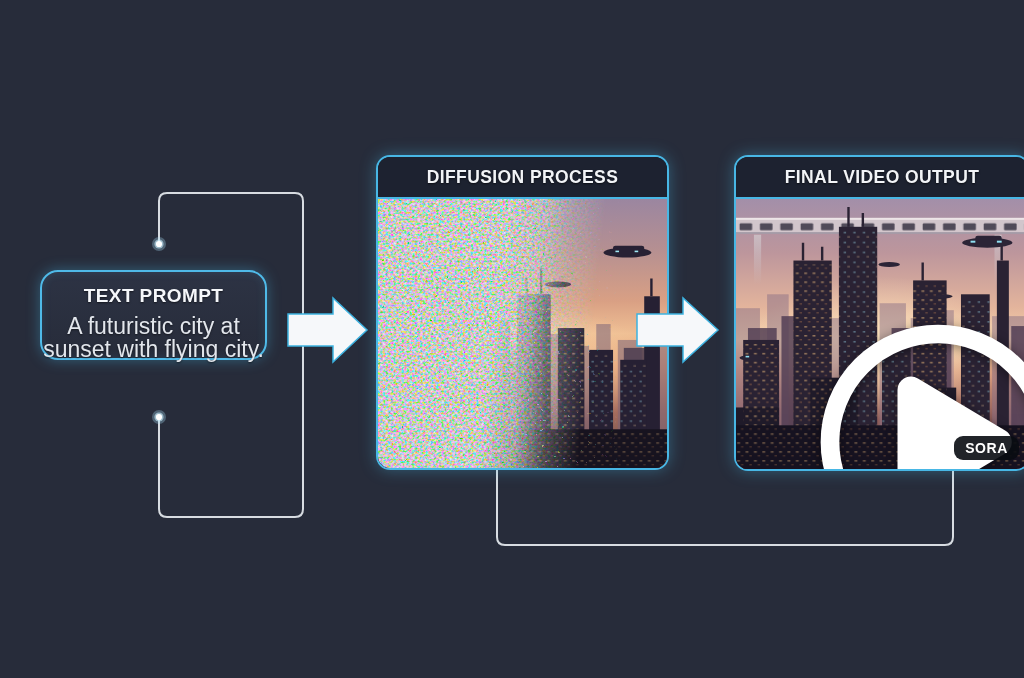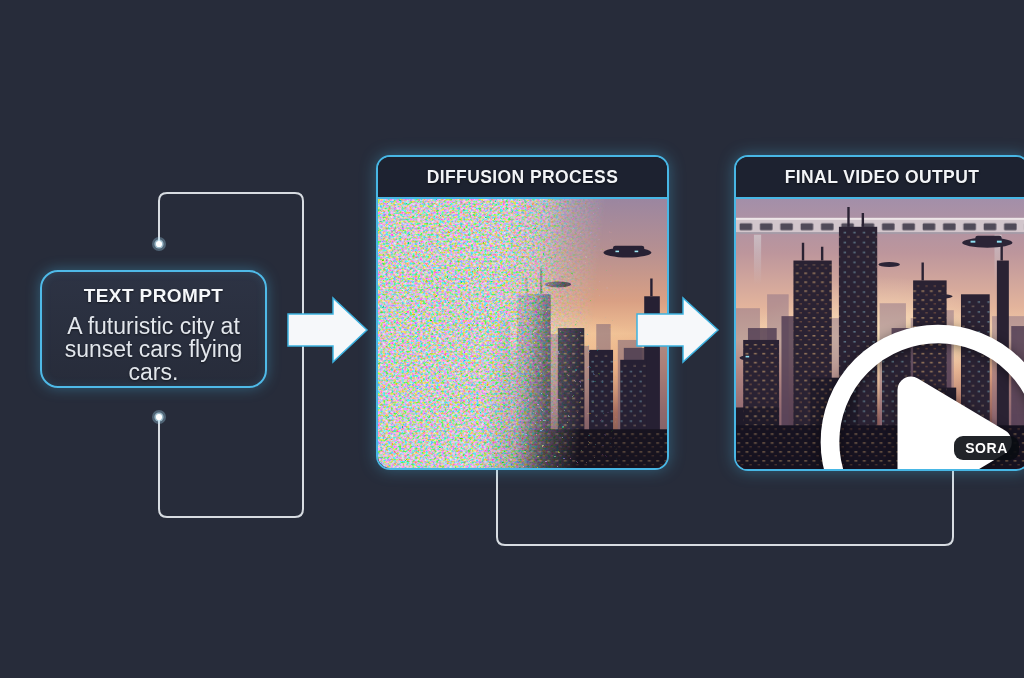--- a/index.html
+++ b/index.html
@@ -4,21 +4,21 @@
 <style>
   html,body{margin:0;padding:0;background:#272c3a;}
   .stage{
     position:relative;width:1024px;height:678px;overflow:hidden;
     background:#272c3a;
     font-family:"Liberation Sans",sans-serif;
   }
   .connectors{position:absolute;left:0;top:0;z-index:1;pointer-events:none;}
   
   .prompt-box{
-    position:absolute;left:40px;top:270px;width:227px;height:118px;
+    position:absolute;left:40px;top:270px;width:227px;height:90px;
     box-sizing:border-box;border:2.5px solid #4fbae8;border-radius:18px;
     background:linear-gradient(180deg,#2d3344 0%,#272c3a 100%);
     box-shadow:0 0 14px rgba(72,185,232,.38), inset 0 0 10px rgba(72,185,232,.14);
     z-index:2;text-align:center;
   }
   .prompt-title{
     margin-top:13px;font-size:19px;font-weight:bold;color:#f5f7fa;
     letter-spacing:.4px;text-shadow:0 1px 2px rgba(0,0,0,.55);
   }
   .prompt-body{
@@ -72,21 +72,21 @@
       <circle cx="159" cy="417" r="7" fill="#aee8ff" opacity="0.3"></circle>
       <circle cx="159" cy="417" r="4.6" fill="#cdf2ff" opacity="0.6"></circle>
       <circle cx="159" cy="417" r="3.1" fill="#ffffff"></circle>
     </g>
   </svg>
 
   <div class="prompt-box">
     <div class="prompt-title">TEXT PROMPT</div>
     <div class="prompt-body">
       <span>A futuristic city at</span><br>
-      <span>sunset cars flying cars.</span>
+      <span>sunset with flying city.</span>
     </div>
   </div>
 
   <svg class="flow-arrow" style="left:287px;top:296px;" width="82" height="68" viewBox="0 0 82 68">
     <path d="M1,18 L46,18 L46,2 L80,34 L46,66 L46,50 L1,50 Z" fill="#f6f8fa" stroke="#3db2e0" stroke-width="1.5"></path>
   </svg>
 
   <div class="panel panel-diffusion">
     <div class="panel-header">DIFFUSION PROCESS</div>
     <div class="panel-body">

